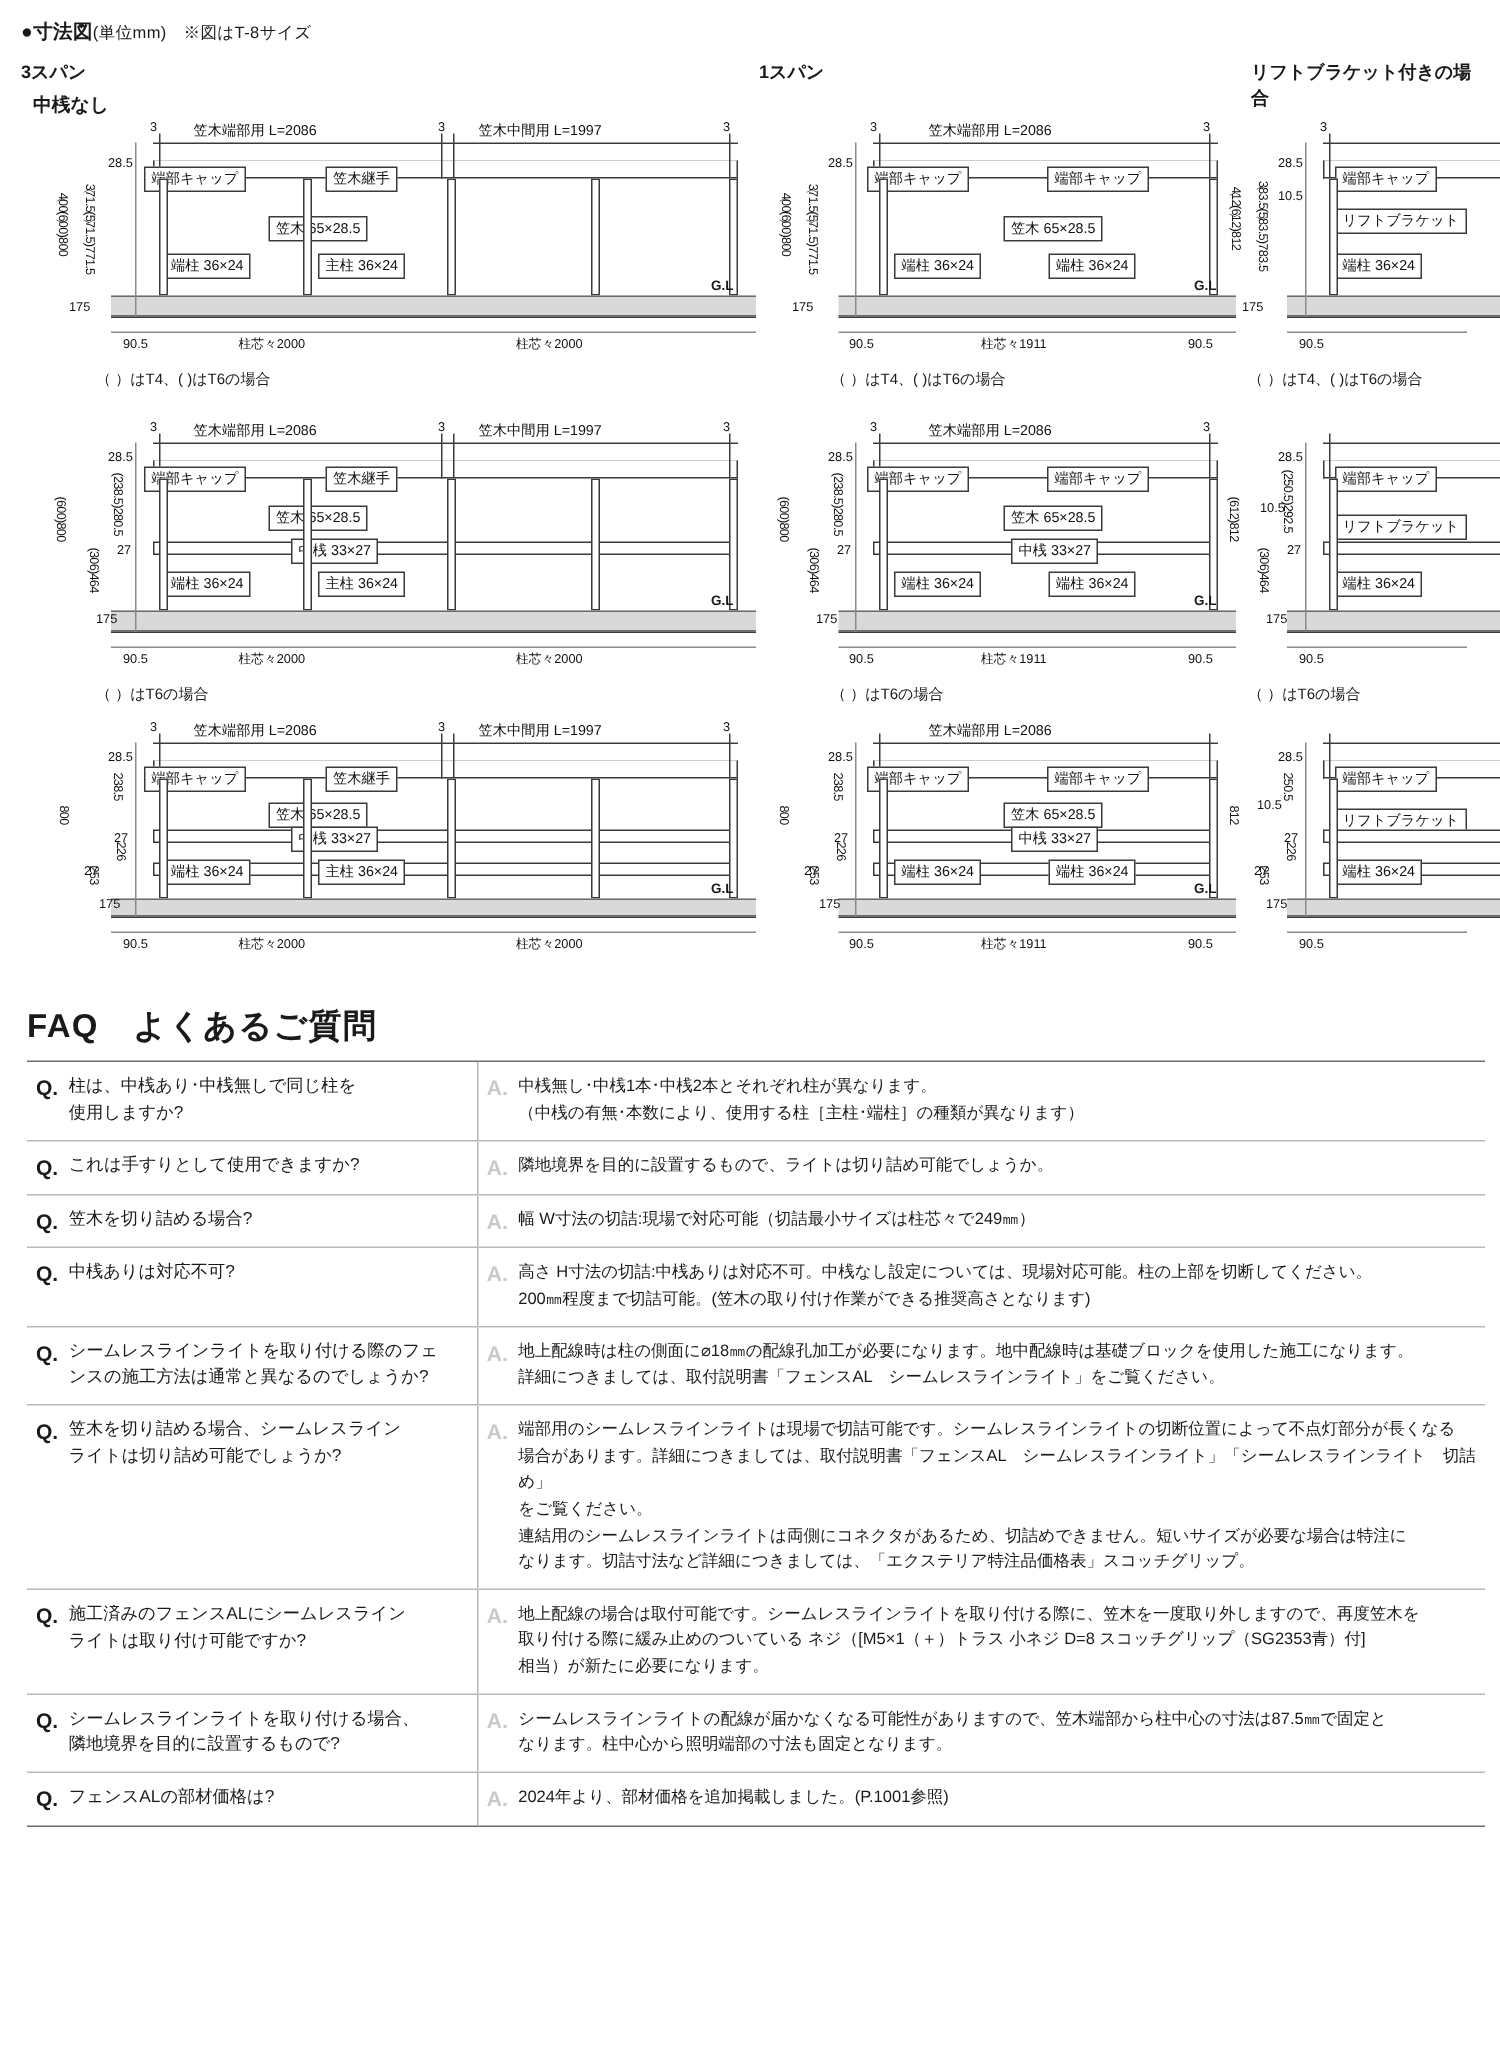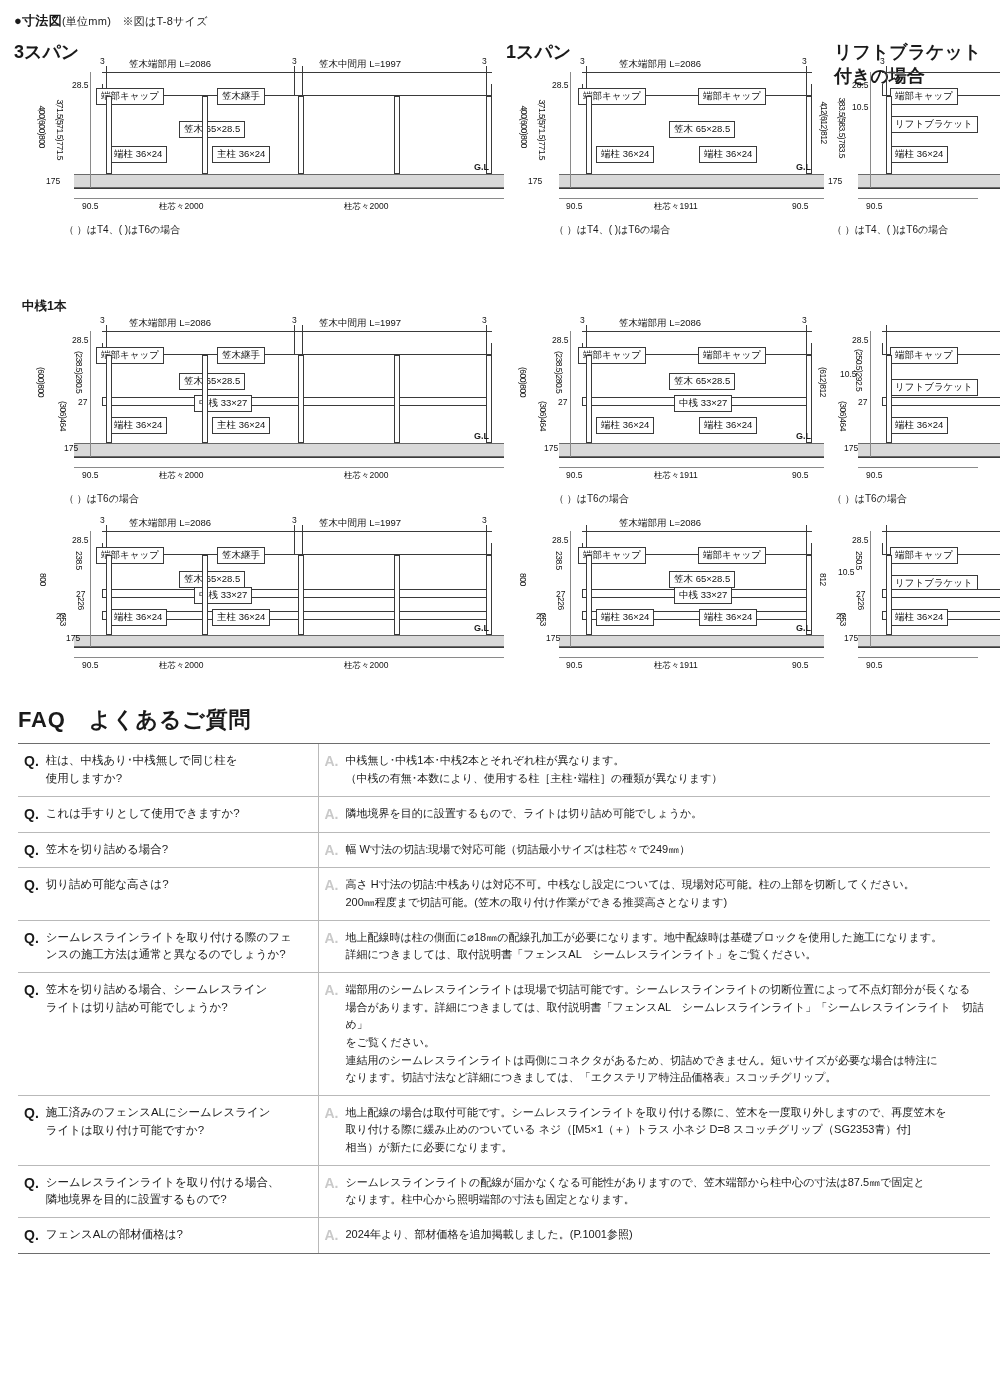--- a/index.html
+++ b/index.html
@@ -13,21 +13,21 @@
     position:relative;
   }
   .page { position:relative; width:1000px; height:1380px; padding:10px 14px; }
 
   
   .dim-header { font-size:13px; font-weight:700; letter-spacing:.02em; margin:2px 0 10px 0; }
   .dim-header .sub { font-size:11px; font-weight:400; }
 
   
   .col-titles { position:relative; height:18px; }
-  .col-titles div { position:absolute; font-size:18px; font-weight:700; }
+  .col-titles div { position:absolute; font-size:12px; font-weight:700; }
   .ct-a { left:0; }
   .ct-b { left:492px; }
   .ct-c { left:820px; }
 
   
   .row-label { font-size:12.5px; font-weight:700; margin:4px 0 2px 8px; }
 
   
   .diagram-row { position:relative; }
   .diag { position:absolute; }
@@ -67,20 +67,21 @@
   <div class="dim-header">
     <span>●寸法図</span><span class="sub">(単位mm)　※図はT-8サイズ</span>
   </div>
 
   <div class="col-titles">
     <div class="ct-a">3スパン</div>
     <div class="ct-b">1スパン</div>
     <div class="ct-c">リフトブラケット付きの場合</div>
   </div>
 
+  <div class="row-label">中桟なし</div>
 
   <div class="diagram-row" style="height:200px;">
 
     <div class="diag" style="left:20px; top:0; width:460px; height:195px;">
 
       <div class="dline h" style="left:68px; top:14px; width:390px;"></div>
       <div class="dline h" style="left:68px; top:26px; width:390px;"></div>
       <div class="dbox" style="left:68px; top:26px; width:390px; height:12px; border-top:none;"></div>
 
       <div class="dline v" style="left:72px; top:8px; height:30px;"></div>
@@ -170,21 +171,20 @@
       <div class="lbl tiny" style="left:8px; top:44px;">10.5</div>
       <div class="lbl vert" style="left:-26px; top:44px; height:66px;">〈412〉(612)812</div>
       <div class="lbl vert" style="left:-8px; top:40px; height:74px;">〈383.5〉(583.5)783.5</div>
       <div class="lbl tiny" style="left:-16px; top:118px;">175</div>
       <div class="dline h" style="left:14px; top:140px; width:120px; background:#8a8a8a;"></div>
       <div class="lbl tiny" style="left:22px; top:143px;">90.5</div>
       <div class="note" style="left:-12px; top:165px;">（ ）はT4、( )はT6の場合</div>
     </div>
   </div>
 
-  <div class="row-label" style="margin-top:40px;">中桟1本</div>
 
   <div class="diagram-row" style="height:200px;">
 
     <div class="diag" style="left:20px; top:0; width:460px; height:195px;">
       <div class="dline h" style="left:68px; top:14px; width:390px;"></div>
       <div class="dline h" style="left:68px; top:26px; width:390px;"></div>
       <div class="dbox" style="left:68px; top:26px; width:390px; height:12px; border-top:none;"></div>
       <div class="dline v" style="left:72px; top:8px; height:30px;"></div>
       <div class="dline v" style="left:260px; top:8px; height:30px;"></div>
       <div class="dline v" style="left:268px; top:8px; height:30px;"></div>
@@ -440,21 +440,21 @@
             <div class="awrap">
               <span class="amark">A.</span>
               <span class="atext">幅 W寸法の切詰:現場で対応可能（切詰最小サイズは柱芯々で249㎜）</span>
             </div>
           </td>
         </tr>
         <tr>
           <td class="q">
             <div class="qwrap">
               <span class="qmark">Q.</span>
-              <span class="qtext">切り詰め可能な高さは?</span>
+              <span class="qtext">中桟ありは対応不可?</span>
             </div>
           </td>
           <td class="a">
             <div class="awrap">
               <span class="amark">A.</span>
               <span class="atext" style="white-space: pre-line;">高さ H寸法の切詰:中桟ありは対応不可。中桟なし設定については、現場対応可能。柱の上部を切断してください。
 200㎜程度まで切詰可能。(笠木の取り付け作業ができる推奨高さとなります)</span>
             </div>
           </td>
         </tr>

